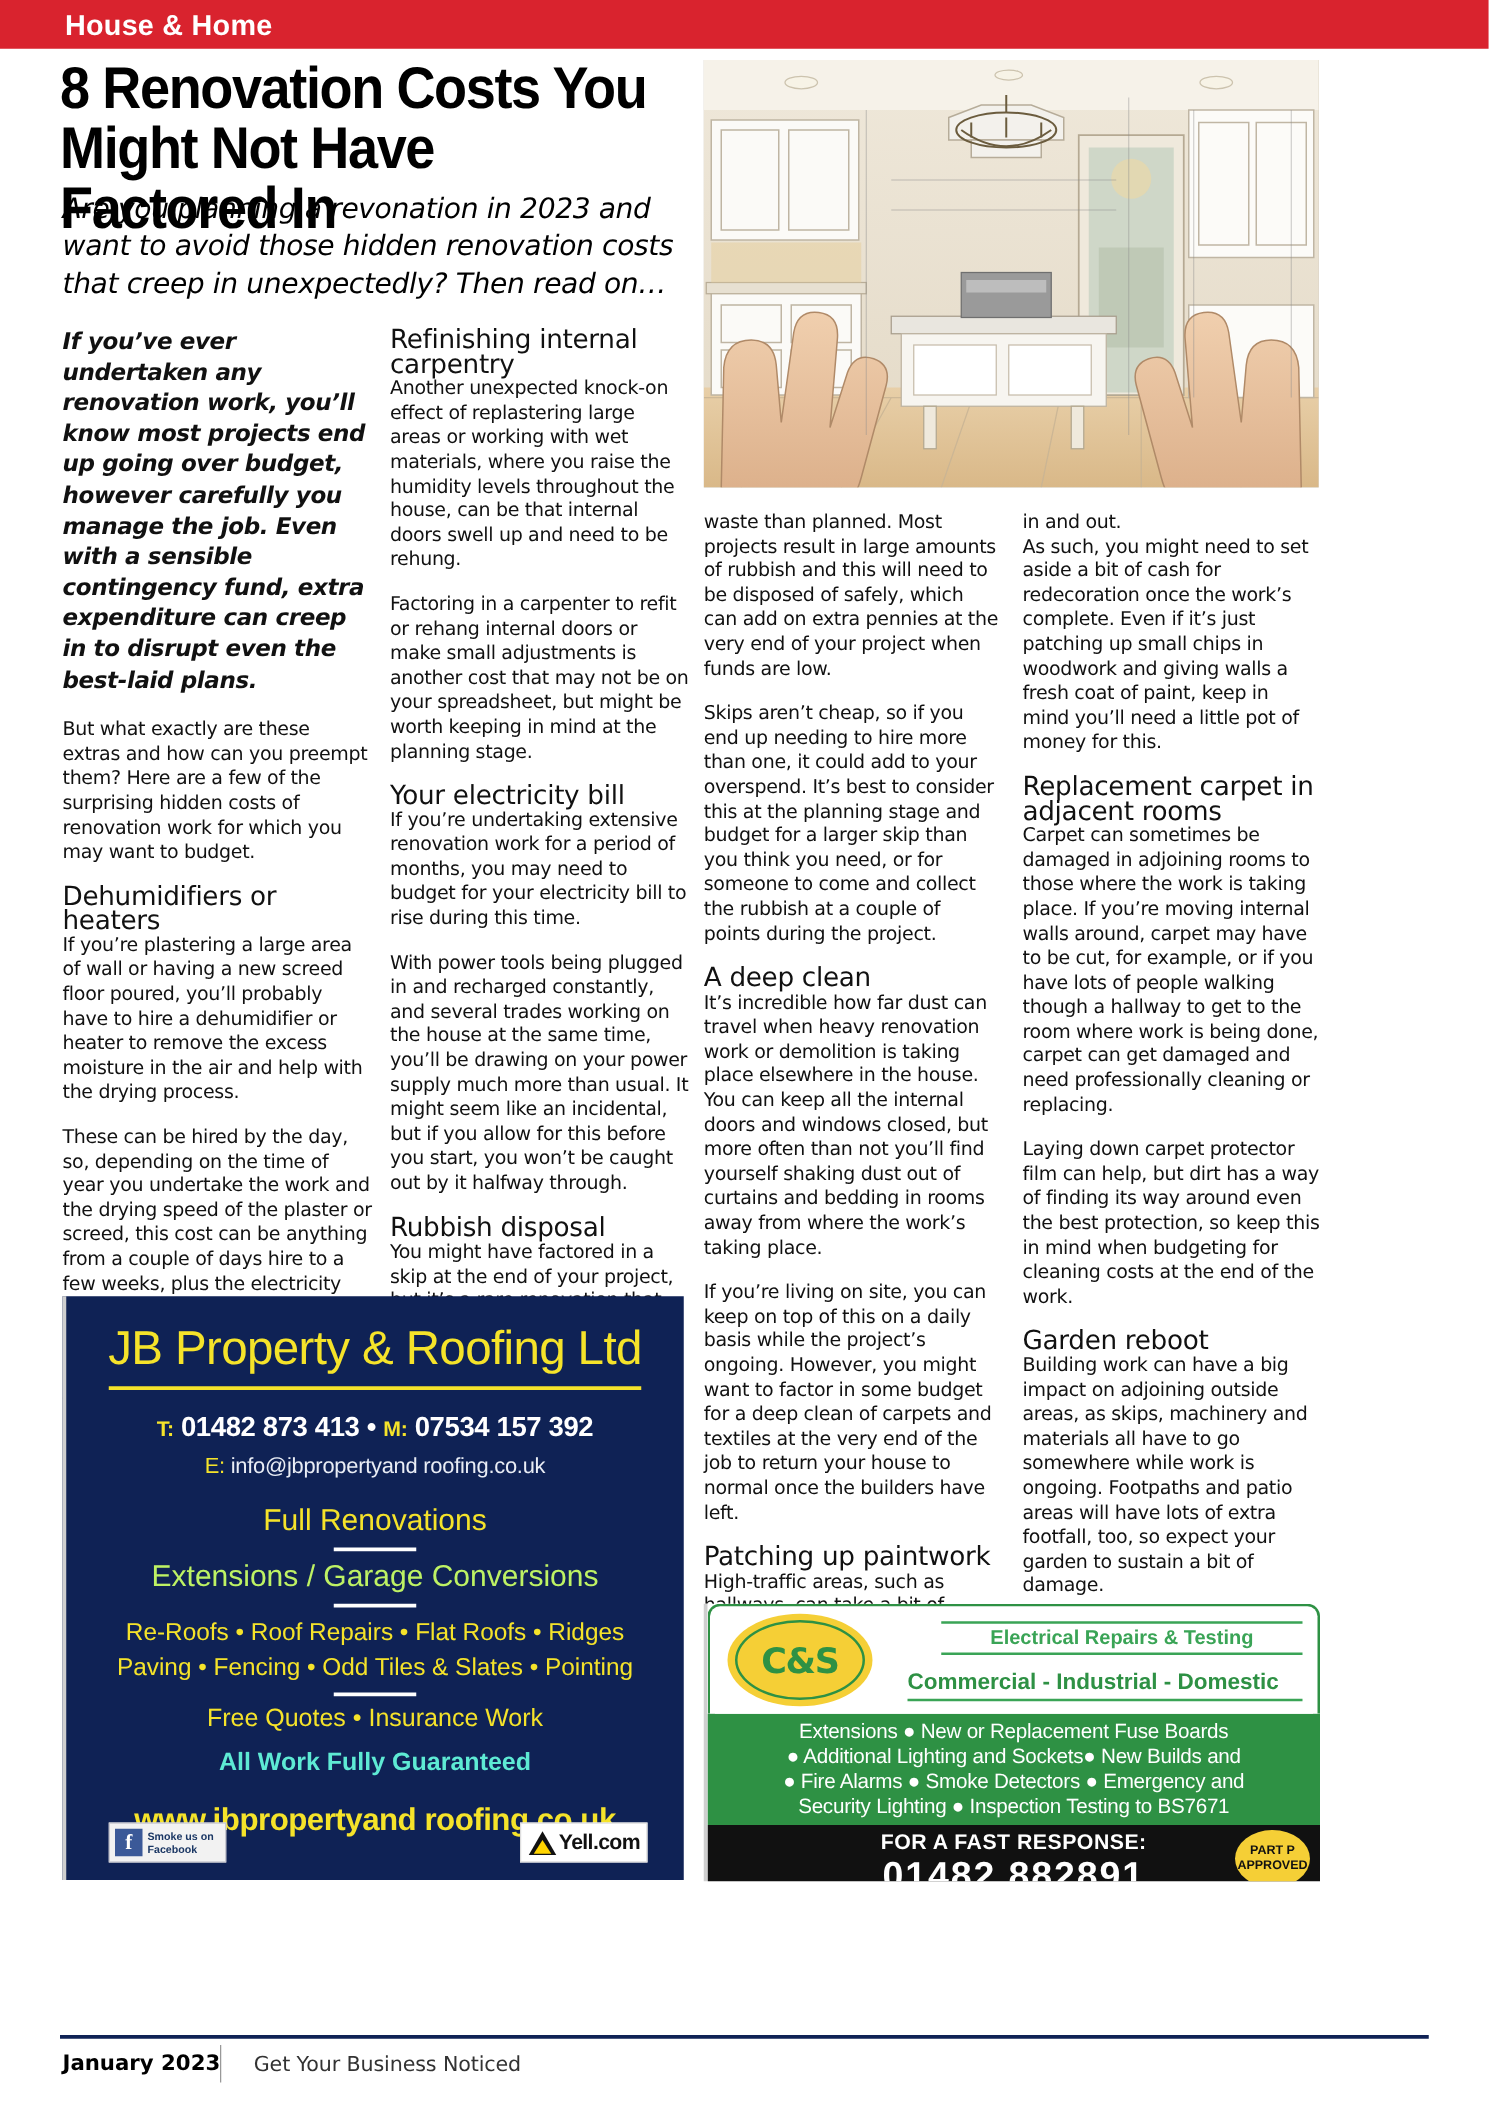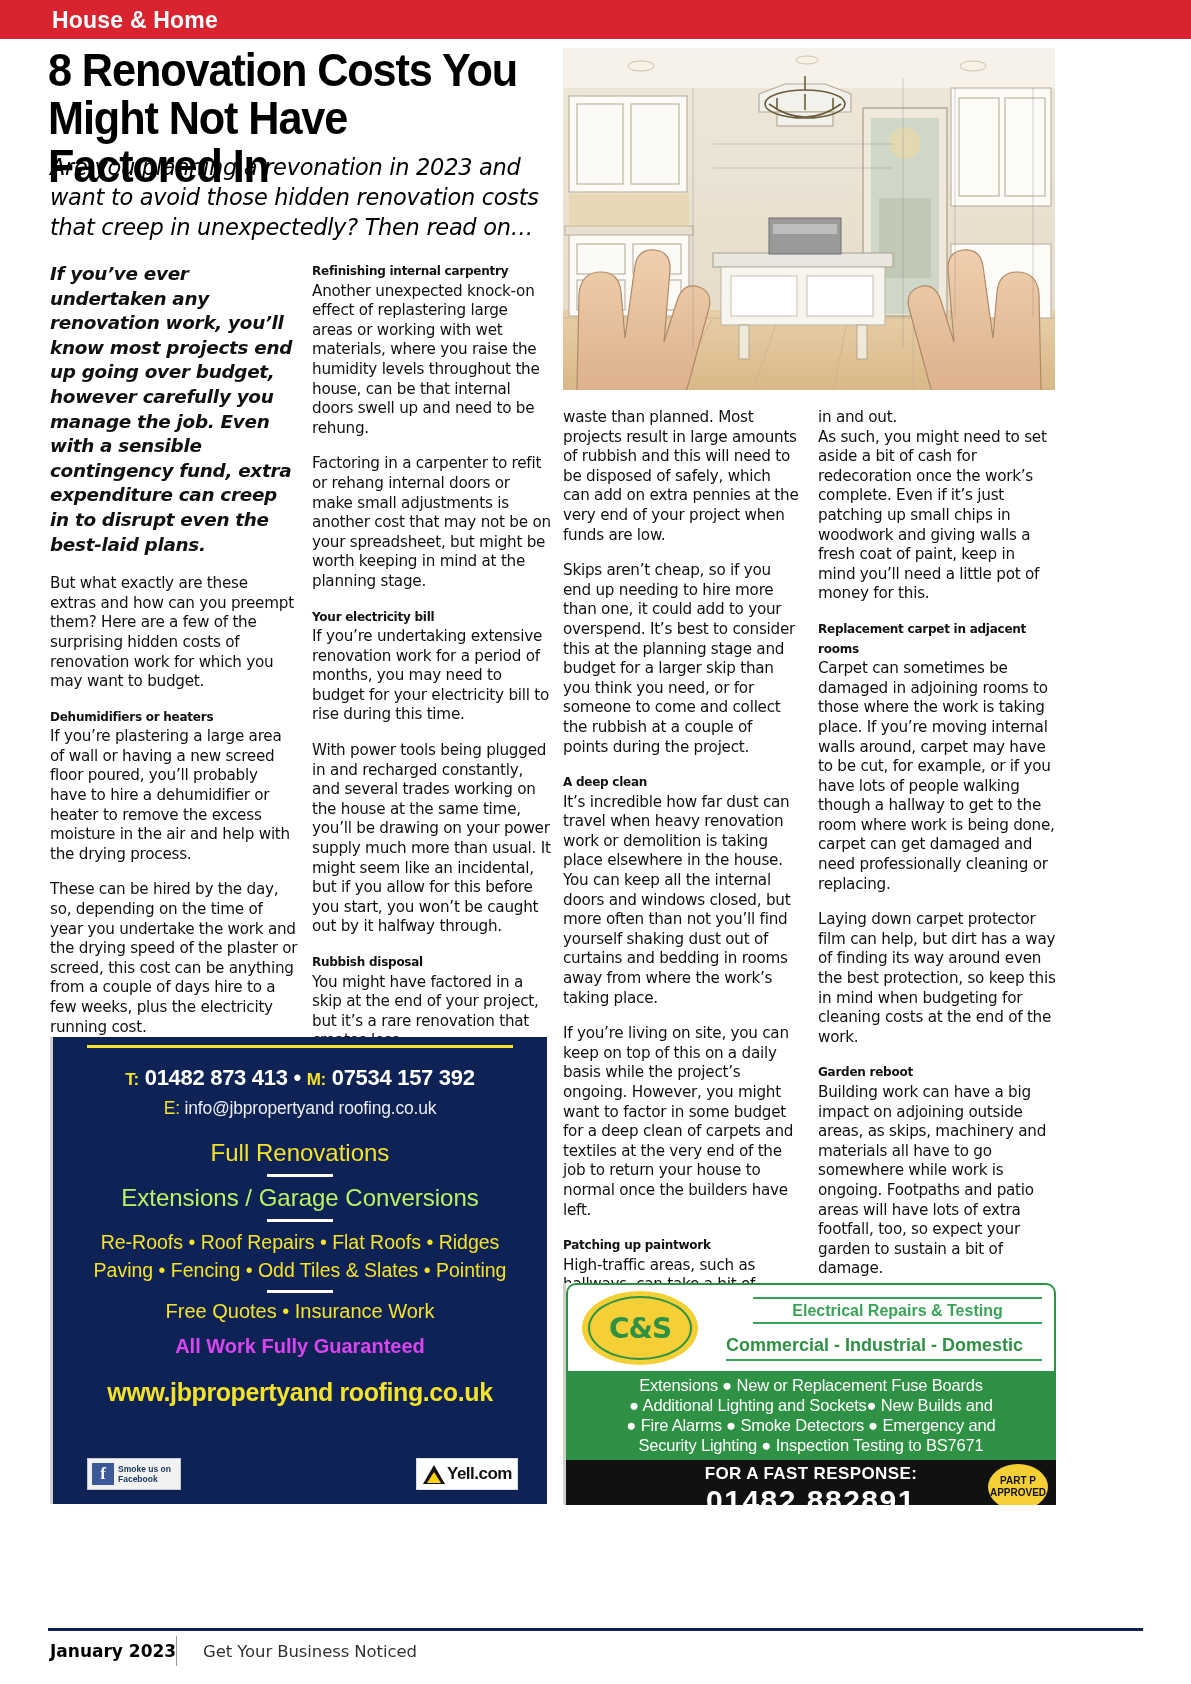--- a/index.html
+++ b/index.html
@@ -44,21 +44,21 @@
   
   .col{
     position:absolute;
     font-size:15.2px;line-height:19.6px;
     font-family:"DejaVu Sans","Liberation Sans",sans-serif;
     letter-spacing:-.25px;
     color:#111;
   }
   .col p{margin:0 0 16px 0;}
   .col h3{
-    margin:0 0 0 0;font-size:12px;line-height:19.6px;font-weight:bold;
+    margin:0 0 0 0;font-size:21px;line-height:19.6px;font-weight:normal;
   }
   .col p.lead{
     font-weight:bold;font-style:italic;font-size:18.4px;line-height:24.6px;
     margin-bottom:17px;letter-spacing:-.3px;
   }
   #col1{left:50px;top:262px;width:248px;}
   #col2{left:312px;top:262px;width:240px;}
   #col3{left:563px;top:408px;width:238px;}
   #col4{left:818px;top:408px;width:238px;}
 
@@ -81,21 +81,21 @@
   .jb-phones .lbl{color:#f5e32a;font-size:17px;font-weight:bold;}
   .jb-email{
     margin-top:7px;color:#e9edf5;font-size:17.5px;letter-spacing:-.2px;
   }
   .jb-email .lbl{color:#f5e32a;}
   .jb-svc1{margin-top:20px;color:#f5e32a;font-size:24px;}
   .jb-sep{width:66px;height:3px;background:#ffffff;margin:7px auto 7px auto;}
   .jb-svc2{color:#bef264;font-size:24px;}
   .jb-list{color:#f5e32a;font-size:19.5px;line-height:26px;margin-top:2px;}
   .jb-quotes{color:#f5e32a;font-size:20px;margin-top:4px;}
-  .jb-guar{color:#d946ef;font-size:20px;font-weight:bold;margin-top:12px;}
+  .jb-guar{color:#5eead4;font-size:20px;font-weight:bold;margin-top:12px;}
   .jb-web{
     color:#f5e32a;font-size:25px;font-weight:bold;margin-top:20px;letter-spacing:-.4px;
   }
   .jb-badges{
     position:absolute;left:0;bottom:14px;width:497px;height:34px;
   }
   .fb-badge{
     position:absolute;left:34px;bottom:0;width:92px;height:30px;
     background:#f2f2f2;border:1px solid #c8c8d0;
     display:flex;align-items:center;
@@ -327,20 +327,21 @@
   <p>As such, you might need to set aside a bit of cash for redecoration once the work’s complete. Even if it’s just patching up small chips in woodwork and giving walls a fresh coat of paint, keep in mind you’ll need a little pot of money for this.</p>
   <h3>Replacement carpet in adjacent rooms</h3>
   <p>Carpet can sometimes be damaged in adjoining rooms to those where the work is taking place. If you’re moving internal walls around, carpet may have to be cut, for example, or if you have lots of people walking though a hallway to get to the room where work is being done, carpet can get damaged and need professionally cleaning or replacing.</p>
   <p>Laying down carpet protector film can help, but dirt has a way of finding its way around even the best protection, so keep this in mind when budgeting for cleaning costs at the end of the work.</p>
   <h3>Garden reboot</h3>
   <p>Building work can have a big impact on adjoining outside areas, as skips, machinery and materials all have to go somewhere while work is ongoing. Footpaths and patio areas will have lots of extra footfall, too, so expect your garden to sustain a bit of damage.</p>
   <p>Once the work is complete, you can take stock of the garden, but it’s worth keeping a bit of money aside in case you need to fix fencing,</p>
 </div>
 
 <div class="jbad">
+  <div class="jb-name">JB Property &amp; Roofing Ltd</div>
   <div class="jb-rule"></div>
   <div class="jb-phones">
     <span class="lbl">T:</span>
     <span>01482 873 413</span>
     <span>•</span>
     <span class="lbl">M:</span>
     <span>07534 157 392</span>
   </div>
   <div class="jb-email">
     <span class="lbl">E:</span>

